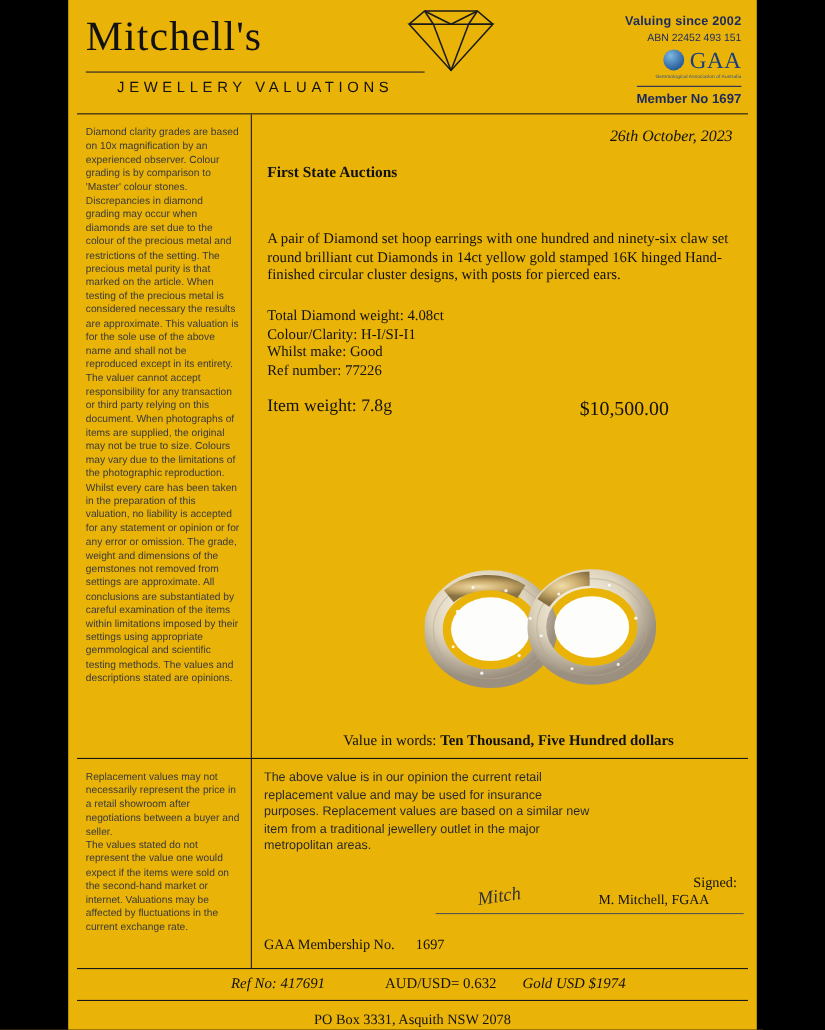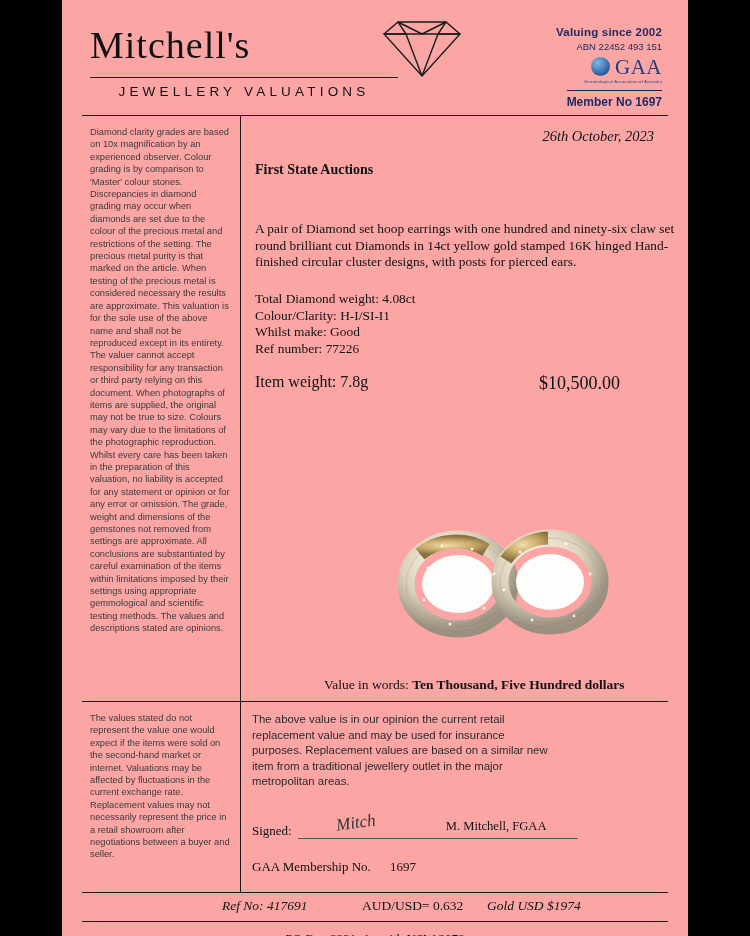--- a/index.html
+++ b/index.html
@@ -12,23 +12,23 @@
     height: 936px;
     overflow: hidden;
     font-family: "Liberation Sans", sans-serif;
   }
   .page {
     position: absolute;
     left: 62px;
     top: 0;
     width: 626px;
     height: 936px;
-    background: #fca5a5;
+    background: #eab308;
     box-sizing: border-box;
-    padding: 12px;
+    padding: 0;
   }
   
   .header {
     position: relative;
     height: 103px;
     border-bottom: 1.5px solid #1a1a1a;
     margin: 0 8px;
   }
   .logo-block {
     position: absolute;
@@ -247,26 +247,27 @@
     right: 4px;
   }
   .retail-note {
     font-family: "Liberation Sans", sans-serif;
     font-size: 11.4px;
     line-height: 15.5px;
     color: #2a2a2a;
     width: 300px;
   }
   .sign-row {
-    margin-top: 28px;
+    margin-top: 16px;
     display: flex;
     align-items: flex-end;
     font-family: "Liberation Serif", serif;
     font-size: 13px;
     color: #111;
+    flex-direction: column;
   }
   .sign-label { margin-right: 6px; }
   .sign-line {
     position: relative;
     width: 280px;
     border-bottom: 1px solid #555;
     height: 20px;
   }
   .sig-script {
     position: absolute;
@@ -418,22 +419,22 @@
 
       <div class="value-words">
         <span>Value in words:</span>
         <b>Ten Thousand, Five Hundred dollars</b>
       </div>
     </div>
   </div>
 
   <div class="footer-wrap">
     <div class="foot-left">
+      <p>Replacement values may not necessarily represent the price in a retail showroom after negotiations between a buyer and seller.</p>
       <p>The values stated do not represent the value one would expect if the items were sold on the second-hand market or internet. Valuations may be affected by fluctuations in the current exchange rate.</p>
-      <p>Replacement values may not necessarily represent the price in a retail showroom after negotiations between a buyer and seller.</p>
     </div>
     <div class="vline2"></div>
     <div class="foot-right">
       <div class="retail-note">The above value is in our opinion the current retail replacement value and may be used for insurance purposes. Replacement values are based on a similar new item from a traditional jewellery outlet in the major metropolitan areas.</div>
       <div class="sign-row">
         <span class="sign-label">Signed:</span>
         <span class="sign-line">
           <span class="sig-script">Mitch</span>
           <span class="sign-name">M. Mitchell, FGAA</span>
         </span>

